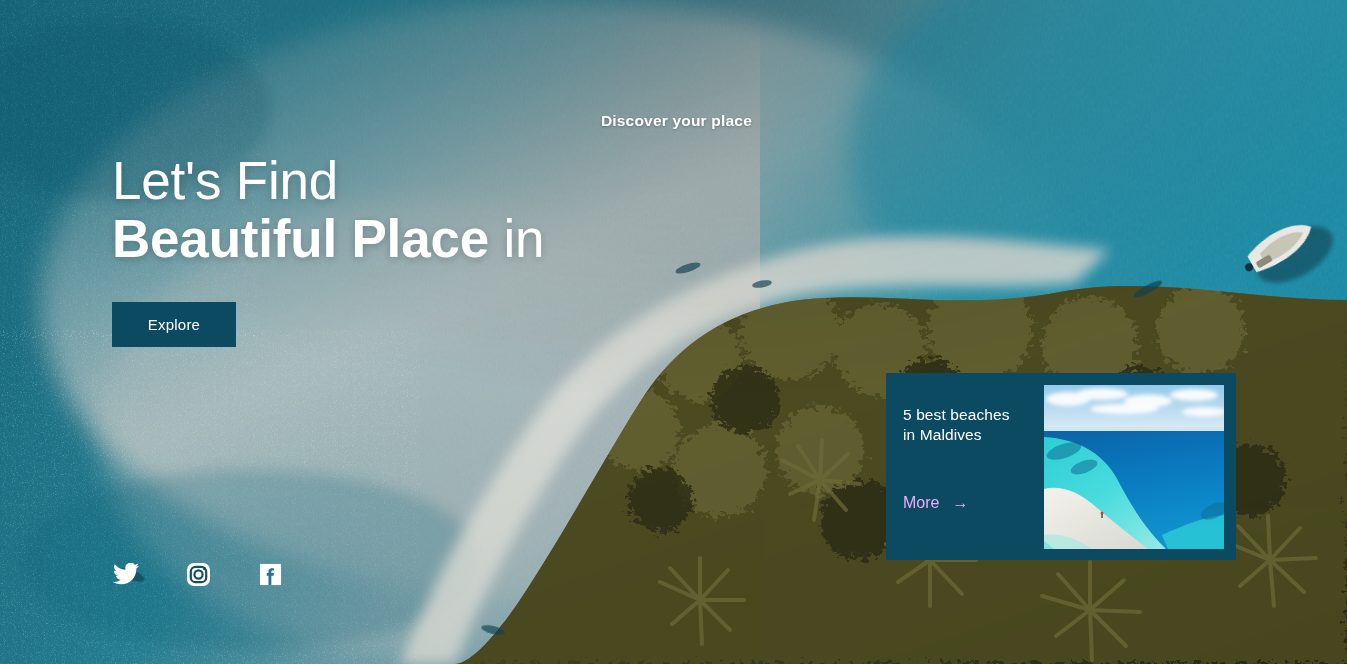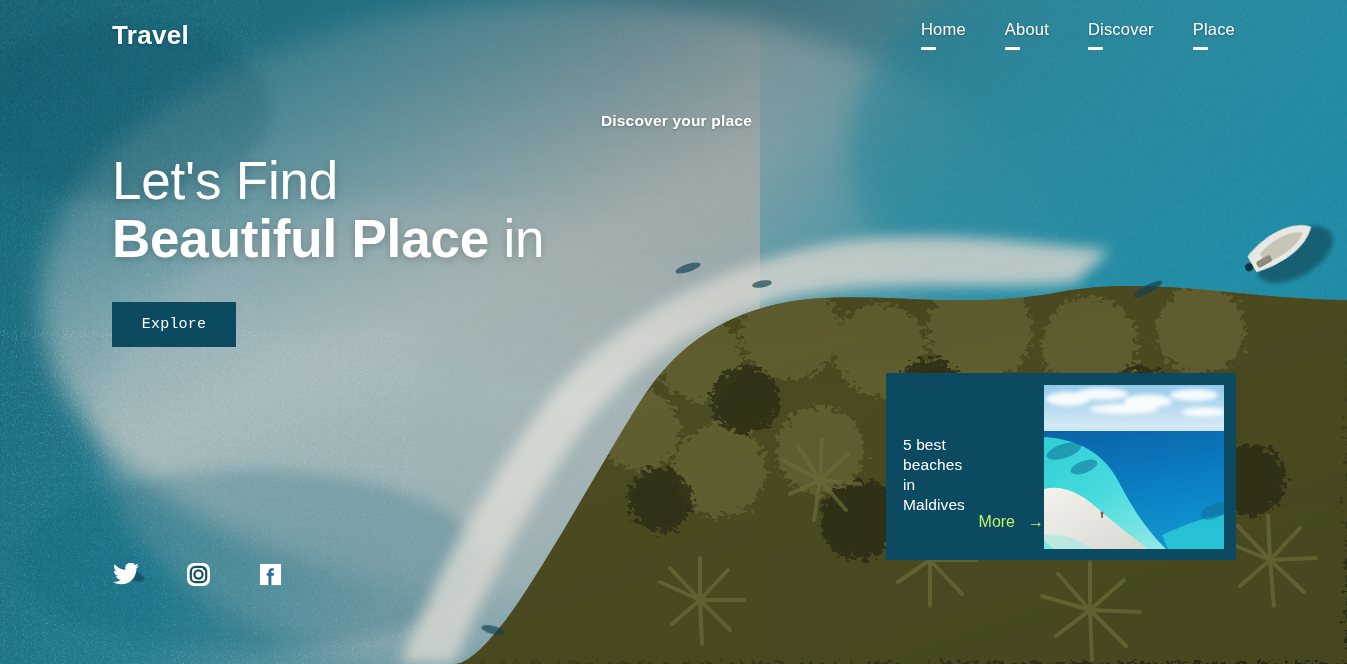--- a/index.html
+++ b/index.html
@@ -113,21 +113,21 @@
     align-items: center;
     justify-content: center;
     width: 124px;
     height: 45px;
     background: #0b4a61;
     color: #ffffff;
     font-size: 15px;
     letter-spacing: 0.2px;
     border: none;
     cursor: pointer;
-    font-family: Liberation Mono, monospace;
+    font-family: Liberation Sans, sans-serif;
   }
 
   
   #social {
     position: absolute;
     left: 110px;
     top: 560px;
     z-index: 5;
     display: flex;
     align-items: center;
@@ -150,39 +150,39 @@
     top: 373px;
     width: 350px;
     height: 187px;
     background: #0b4a61;
     z-index: 6;
     display: flex;
   }
 
   #promo-text-col {
     width: 158px;
-    padding: 62px 0 0 17px;
+    padding: 32px 0 0 17px;
     display: flex;
-    flex-direction: row;
+    flex-direction: column;
     justify-content: flex-start;
   }
 
   #promo-title {
     color: #ffffff;
     font-size: 15.5px;
     line-height: 20px;
     letter-spacing: 0.1px;
   }
 
   #promo-more {
     margin-top: 49px;
     display: inline-flex;
     align-items: center;
     gap: 13px;
-    color: #bef264;
+    color: #f0abfc;
     font-size: 16px;
     cursor: pointer;
   }
 
   #promo-thumb {
     position: absolute;
     left: 158px;
     top: 12px;
     width: 180px;
     height: 164px;
@@ -399,31 +399,20 @@
       <ellipse cx="688" cy="268" rx="13" ry="4" transform="rotate(-18 688 268)"></ellipse>
       <ellipse cx="762" cy="284" rx="10" ry="3.5" transform="rotate(-10 762 284)"></ellipse>
       <ellipse cx="1148" cy="289" rx="16" ry="4" transform="rotate(-28 1148 289)"></ellipse>
       <ellipse cx="493" cy="630" rx="12" ry="4" transform="rotate(14 493 630)"></ellipse>
       <ellipse cx="131" cy="575" rx="14" ry="5" transform="rotate(20 131 575)"></ellipse>
     </g>
 
     <rect x="0" y="0" width="1347" height="664" fill="url(#vignetteTop)"></rect>
   </svg>
 
-  <header id="header">
-    <div id="brand">Travel</div>
-    <nav>
-      <ul id="navlist">
-        <li class="nav-item">Home</li>
-        <li class="nav-item">About</li>
-        <li class="nav-item">Discover</li>
-        <li class="nav-item">Place</li>
-      </ul>
-    </nav>
-  </header>
 
   <section id="hero">
     <div id="hero-eyebrow">Discover your place</div>
     <h1 id="hero-title">
       <span>Let's Find</span><br>
       <span class="bold">Beautiful Place</span><span> in</span><br>
     </h1>
     <button id="explore-button">Explore</button>
   </section>
 

